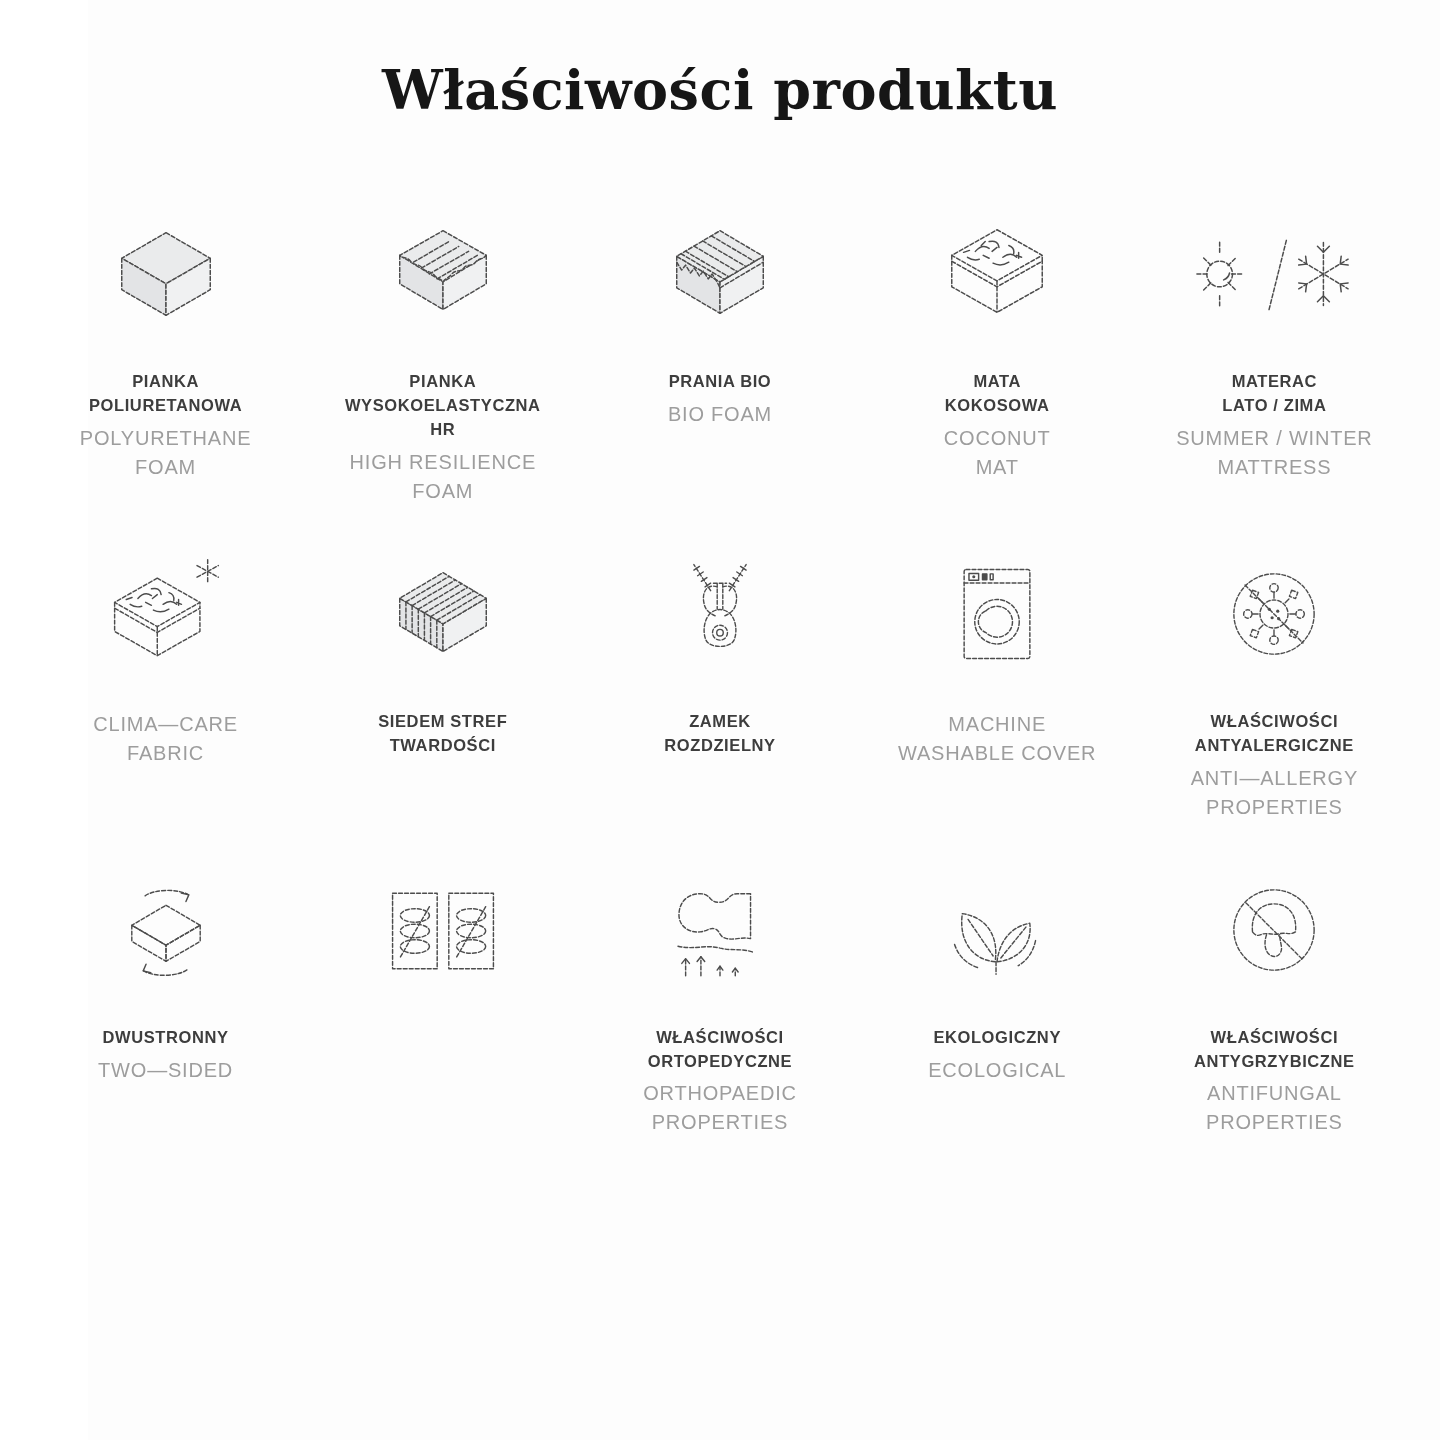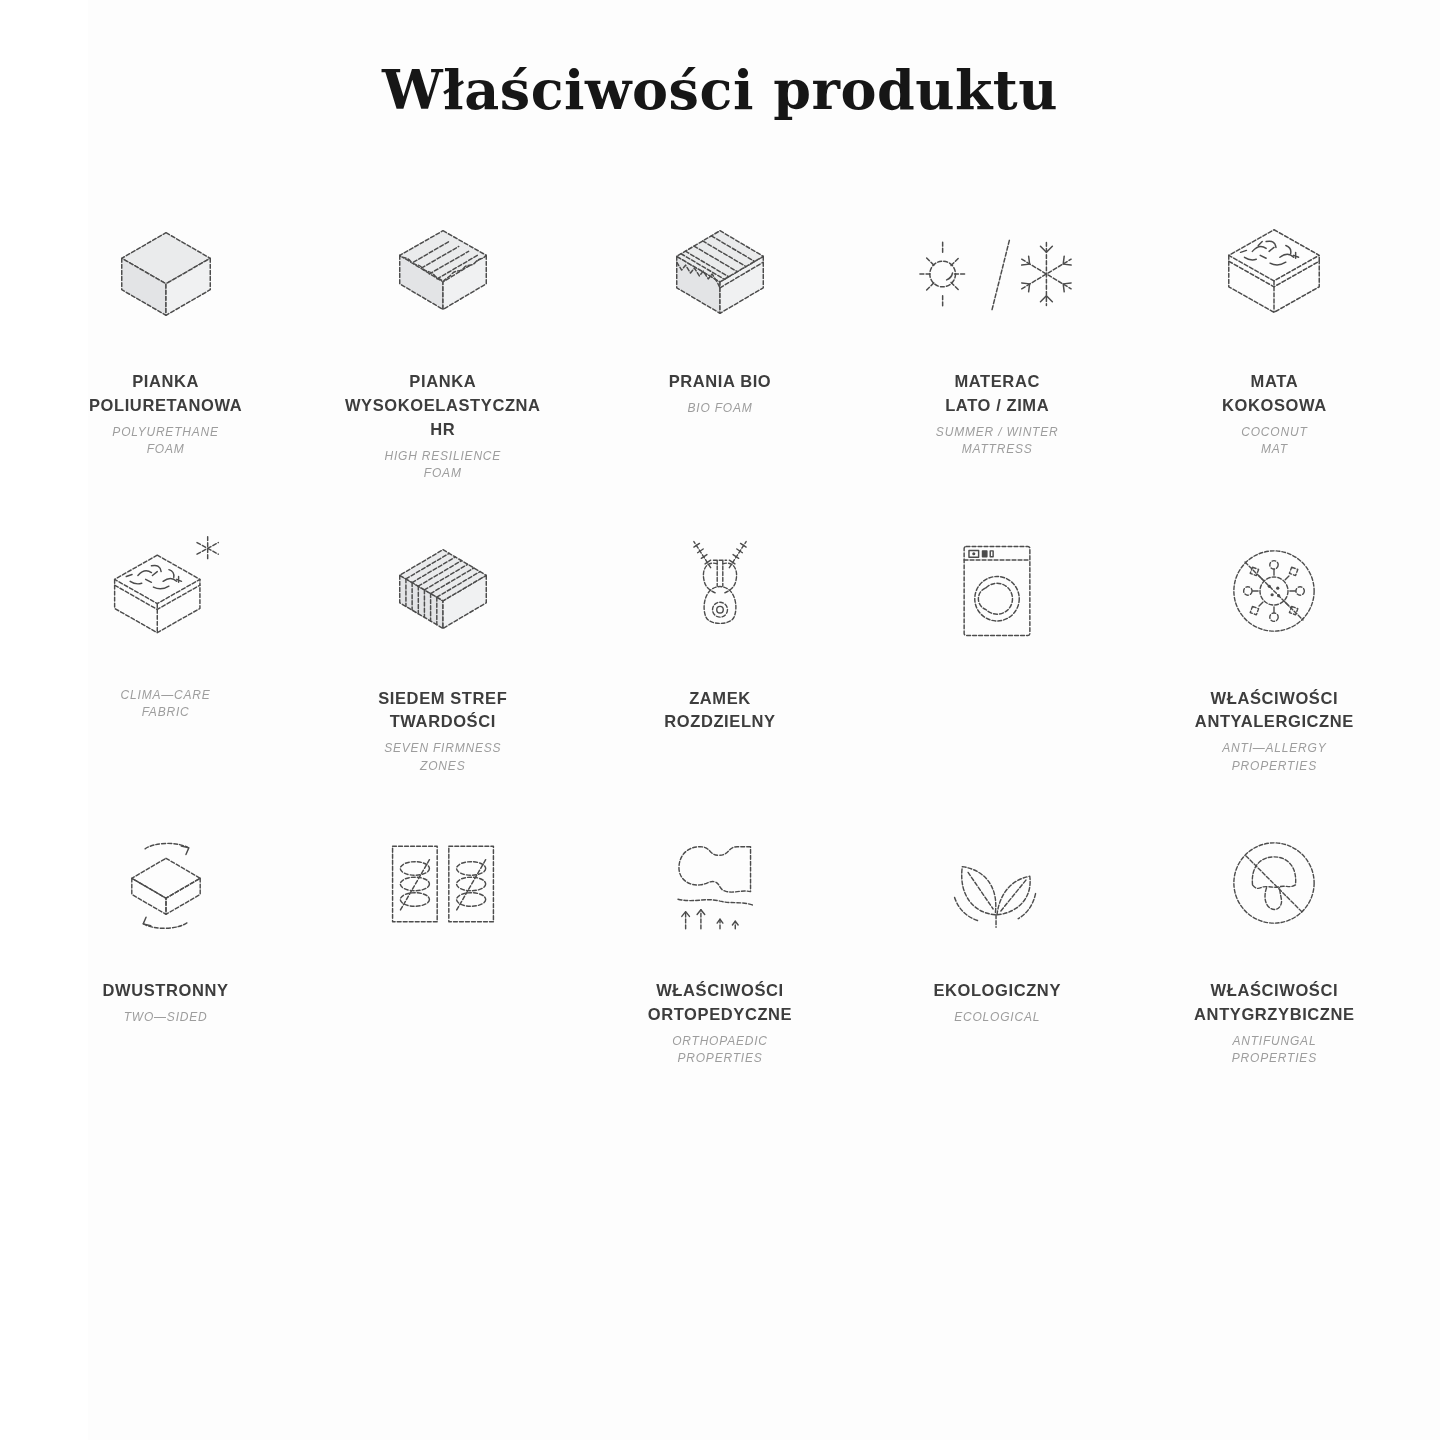--- a/index.html
+++ b/index.html
@@ -40,22 +40,21 @@
   .label-pl{
     font-size:16.5px;
     font-weight:700;
     letter-spacing:.6px;
     line-height:1.45;
     color:#3d3d3d;
     white-space:pre-line;
   }
   .label-en{
     margin-top:6px;
-    font-size:12px;
-    font-style:italic;
+    font-size:20px;
     letter-spacing:.8px;
     line-height:1.45;
     color:#9d9d9d;
     white-space:pre-line;
   }
   
   .icon-box svg *{
     fill:none;
     stroke:#4c4c4c;
     stroke-width:1.5;
@@ -122,20 +121,35 @@
         <line x1="24.8" y1="32.8" x2="68.8" y2="58.8"></line>
         <line x1="33.6" y1="27.6" x2="77.6" y2="53.6"></line>
         <line x1="42.4" y1="22.4" x2="86.4" y2="48.4"></line>
         <line x1="51.2" y1="17.2" x2="95.2" y2="43.2"></line>
         <path d="M16,44 L21,52 L25,47 L30,55 L34,50 L39,58 L43,53 L48,61 L52,56 L57,64 L60,70"></path>
         <line x1="60" y1="70" x2="104" y2="44"></line>
       </svg>
     </div>
     <div class="label-pl">PRANIA BIO</div>
     <div class="label-en">BIO FOAM</div>
+  </div>
+
+  <div class="cell">
+    <div class="icon-box">
+      <svg width="118" height="114" viewBox="0 0 120 114">
+        <polygon points="60,12 106,38 60,64 14,38"></polygon>
+        <path d="M14,38 L14,44 L60,70 L106,44 L106,38 M60,64 L60,70"></path>
+        <path d="M14,44 L14,70 L60,96 L106,70 L106,44 M60,70 L60,96"></path>
+        <path class="solid" d="M38,34 q7,-8 14,-3 M52,24 q9,-2 10,6 M66,40 q8,-6 14,0 M30,40 q6,4 12,2 M56,46 q8,4 16,-1 M72,28 q6,2 5,8 M46,38 l6,3 M60,30 l-5,4 M80,38 l5,2 M82,35 l0,6 M26,35 l6,-2 M44,28 l4,-4"></path>
+      </svg>
+    </div>
+    <div class="label-pl">MATA
+KOKOSOWA</div>
+    <div class="label-en">COCONUT
+MAT</div>
   </div>
 
   <div class="cell">
     <div class="icon-box">
       <svg width="168" height="92" viewBox="0 0 170 92">
         <circle cx="30" cy="46" r="13"></circle>
         <path d="M34,52 q5,-2 6,-7" class="solid"></path>
         <line x1="30" y1="24" x2="30" y2="13"></line>
           <line x1="30" y1="68" x2="30" y2="79"></line>
         <line x1="7" y1="46" x2="18" y2="46"></line>
@@ -154,35 +168,20 @@
       </svg>
     </div>
     <div class="label-pl">MATERAC
 LATO / ZIMA</div>
     <div class="label-en">SUMMER / WINTER
 MATTRESS</div>
   </div>
 
   <div class="cell">
     <div class="icon-box">
-      <svg width="118" height="114" viewBox="0 0 120 114">
-        <polygon points="60,12 106,38 60,64 14,38"></polygon>
-        <path d="M14,38 L14,44 L60,70 L106,44 L106,38 M60,64 L60,70"></path>
-        <path d="M14,44 L14,70 L60,96 L106,70 L106,44 M60,70 L60,96"></path>
-        <path class="solid" d="M38,34 q7,-8 14,-3 M52,24 q9,-2 10,6 M66,40 q8,-6 14,0 M30,40 q6,4 12,2 M56,46 q8,4 16,-1 M72,28 q6,2 5,8 M46,38 l6,3 M60,30 l-5,4 M80,38 l5,2 M82,35 l0,6 M26,35 l6,-2 M44,28 l4,-4"></path>
-      </svg>
-    </div>
-    <div class="label-pl">MATA
-KOKOSOWA</div>
-    <div class="label-en">COCONUT
-MAT</div>
-  </div>
-
-  <div class="cell">
-    <div class="icon-box">
       <svg width="126" height="118" viewBox="0 0 130 118">
         <line x1="108" y1="3" x2="108" y2="27"></line>
         <line x1="97" y1="9" x2="119" y2="21"></line>
         <line x1="97" y1="21" x2="119" y2="9"></line>
         <polygon points="56,22 100,47 56,72 12,47"></polygon>
         <path d="M12,47 L12,53 L56,78 L100,53 L100,47 M56,72 L56,78"></path>
         <path d="M12,53 L12,77 L56,102 L100,77 L100,53 M56,78 L56,102"></path>
         <path class="solid" d="M36,43 q7,-8 14,-3 M50,33 q9,-2 10,6 M62,49 q8,-6 14,0 M28,49 q6,4 12,2 M52,55 q8,4 16,-1 M68,37 q6,2 5,8 M44,47 l6,3 M56,39 l-5,4 M76,47 l5,2 M78,44 l0,6 M24,44 l6,-2"></path>
       </svg>
     </div>
@@ -205,22 +204,20 @@
         <line x1="22.3" y1="43.7" x2="22.3" y2="71.7"></line>
         <line x1="28.6" y1="47.4" x2="28.6" y2="75.4"></line>
         <line x1="34.9" y1="51.1" x2="34.9" y2="79.1"></line>
         <line x1="41.1" y1="54.9" x2="41.1" y2="82.9"></line>
         <line x1="47.4" y1="58.6" x2="47.4" y2="86.6"></line>
         <line x1="53.7" y1="62.3" x2="53.7" y2="90.3"></line>
       </svg>
     </div>
     <div class="label-pl">SIEDEM STREF
 TWARDOŚCI</div>
-    <div class="label-en">SEVEN FIRMNESS
-ZONES</div>
   </div>
 
   <div class="cell">
     <div class="icon-box">
       <svg width="112" height="118" viewBox="0 0 120 118">
         <line x1="50" y1="34" x2="32" y2="6"></line>
         <path class="solid" d="M44,30 l6,-4 M40,24 l6,-4 M36,18 l6,-4 M32,12 l6,-4"></path>
         <line x1="70" y1="34" x2="88" y2="6"></line>
         <path class="solid" d="M76,30 l-6,-4 M80,24 l-6,-4 M84,18 l-6,-4 M88,12 l-6,-4"></path>
         <path d="M53,26 L67,26 M57,26 L57,54 M63,26 L63,54"></path>
@@ -241,20 +238,22 @@
         <rect x="26" y="14" width="68" height="92" rx="2"></rect>
         <line x1="26" y1="28" x2="94" y2="28"></line>
         <rect x="31" y="18" width="10" height="7" class="solid"></rect>
         <circle cx="36" cy="21.5" r="1.6" class="dot"></circle>
         <rect x="45" y="18.5" width="4.5" height="6" class="dark solid"></rect>
         <rect x="53" y="18.5" width="3" height="6" class="solid"></rect>
         <circle cx="60" cy="68" r="23"></circle>
         <path d="M48.7,56.7 A16,16 0 1 1 48.7,79.3 A12,12 0 0 1 48.7,56.7 Z"></path>
       </svg>
     </div>
+    <div class="label-en">MACHINE
+WASHABLE COVER</div>
   </div>
 
   <div class="cell">
     <div class="icon-box">
       <svg width="112" height="112" viewBox="0 0 120 120">
         <circle cx="60" cy="60" r="43"></circle>
         <circle cx="60" cy="60" r="15"></circle>
         <circle cx="55" cy="55" r="1.7" class="dot"></circle>
           <circle cx="64" cy="57" r="1.7" class="dot"></circle>
         <circle cx="58" cy="64" r="1.7" class="dot"></circle>

